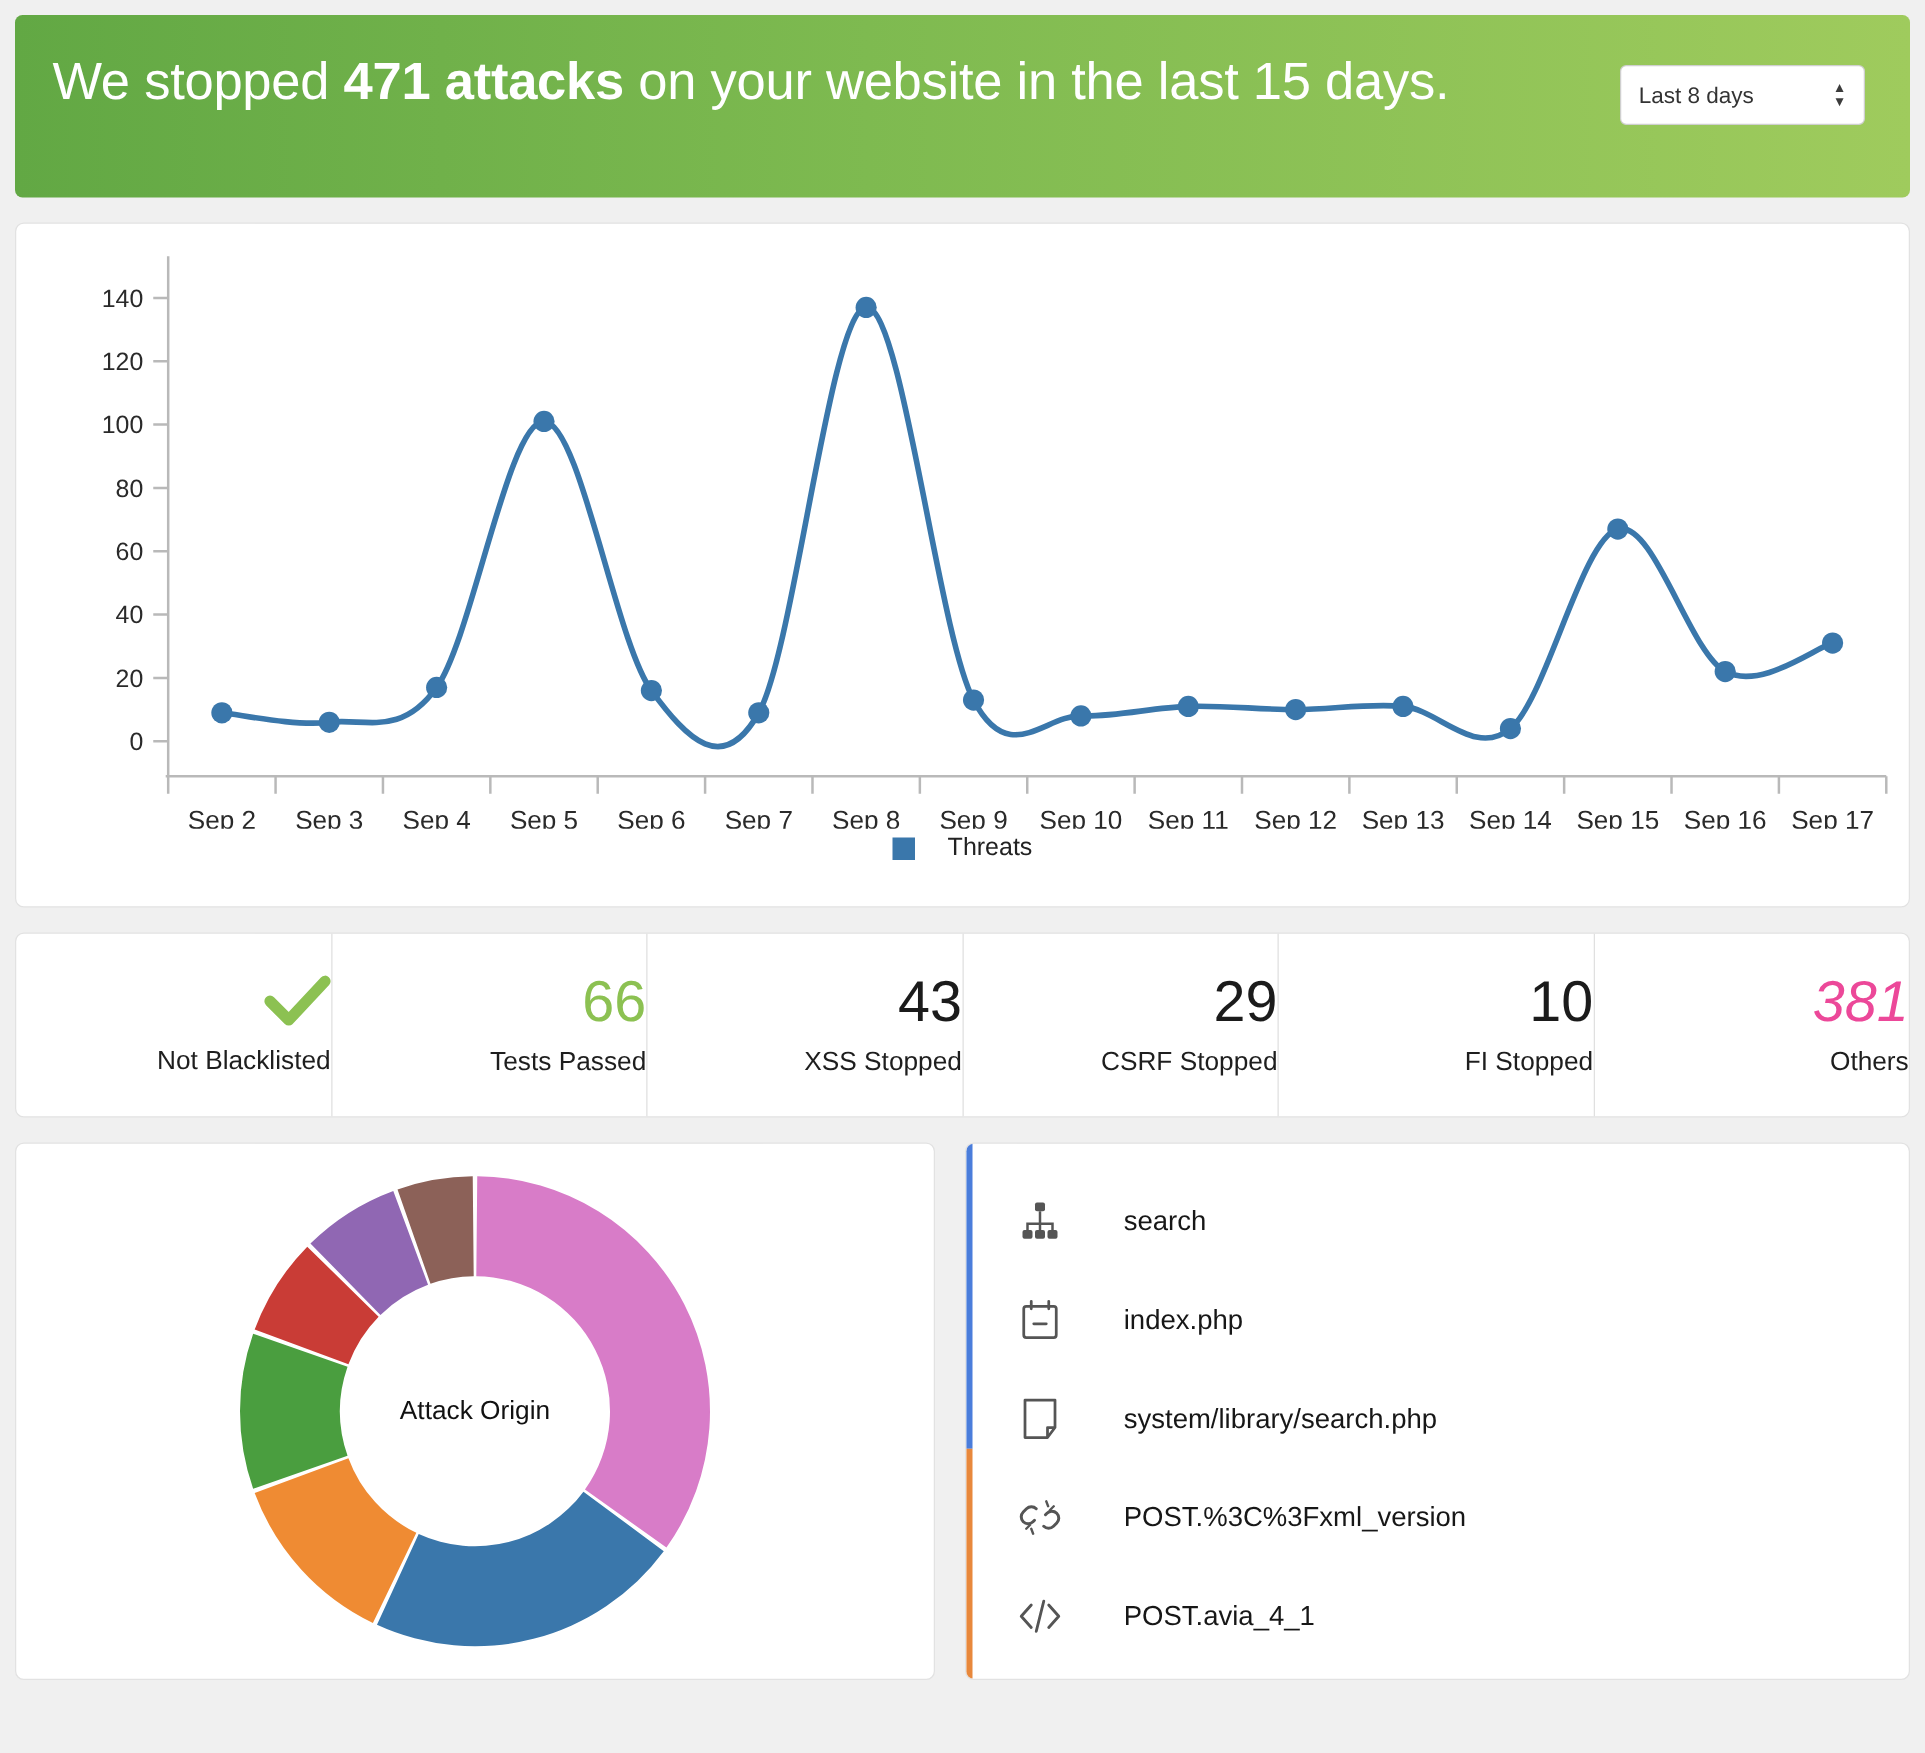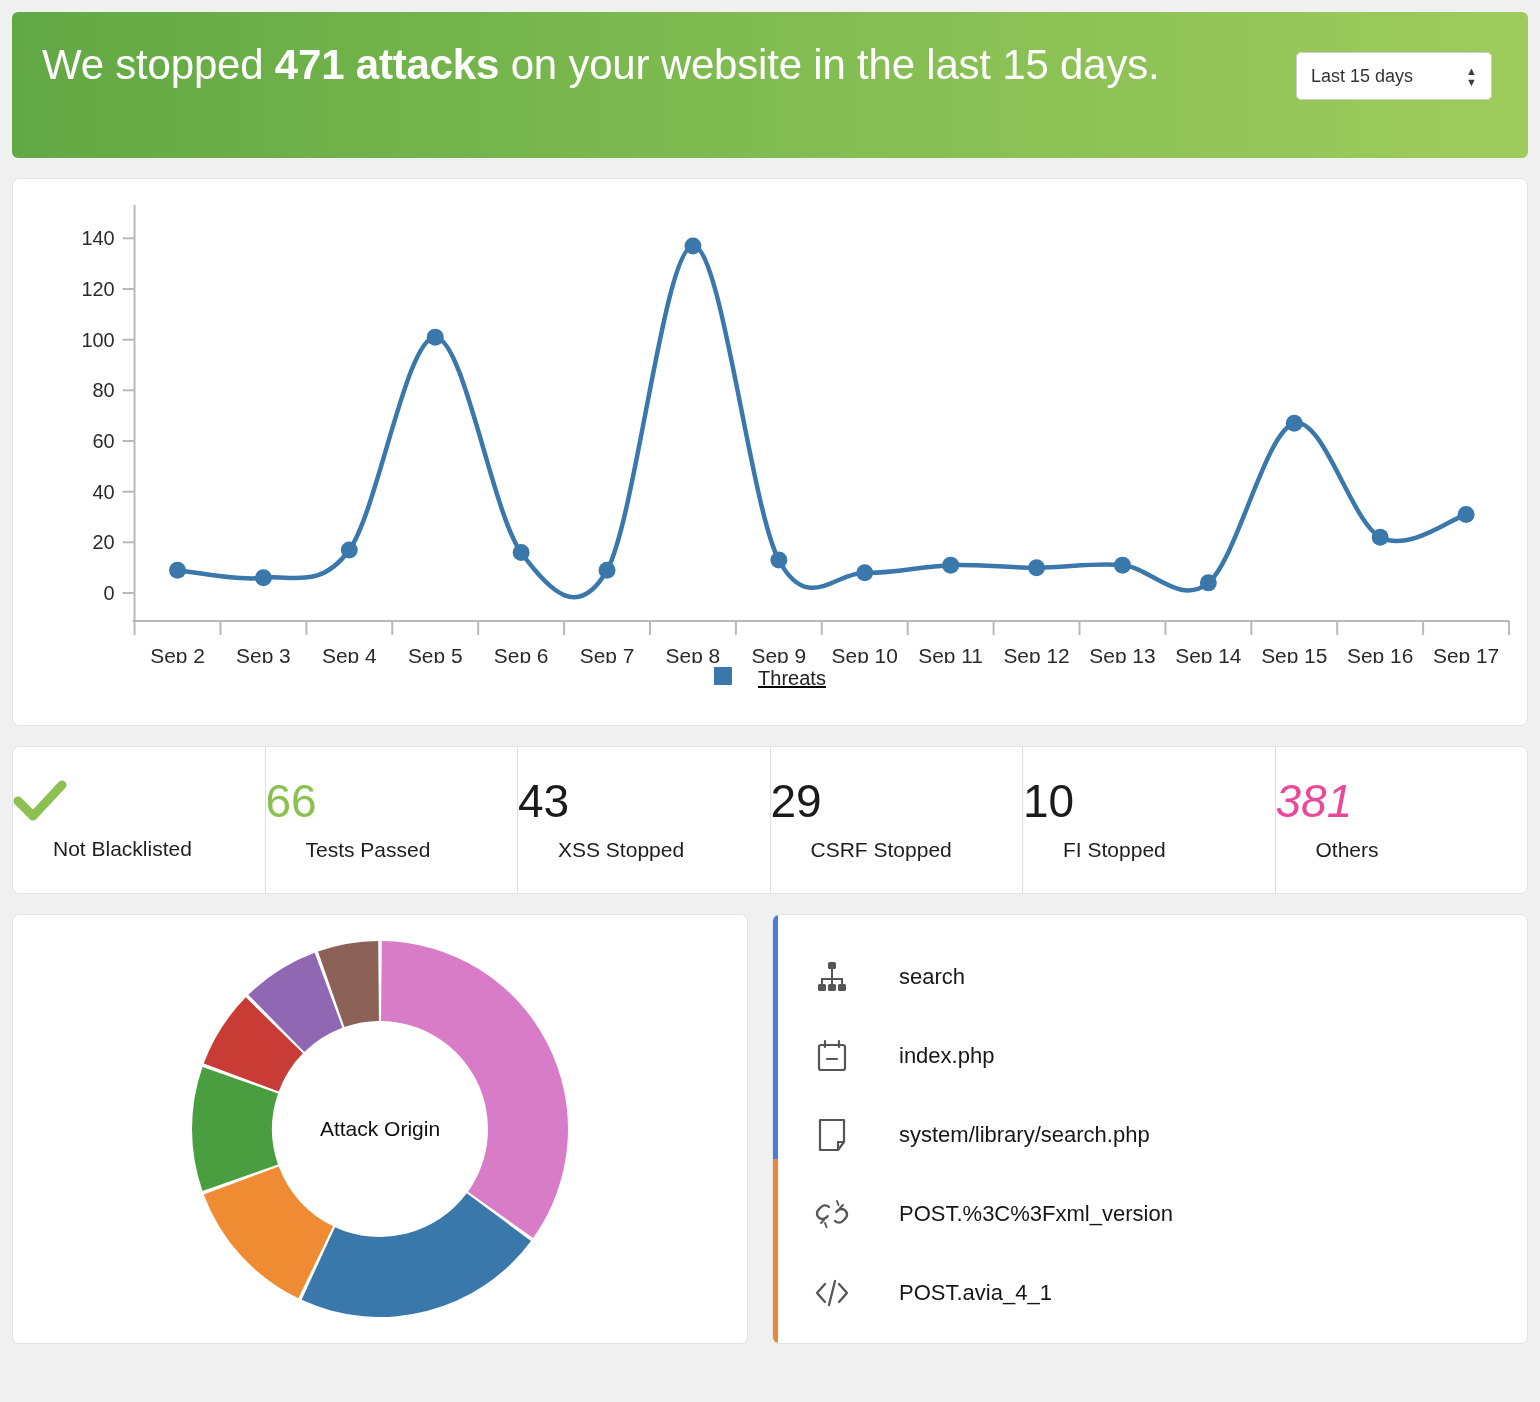--- a/index.html
+++ b/index.html
@@ -53,31 +53,31 @@
     background: #ffffff;
     border: 1px solid #e2e2e2;
     border-radius: 7px;
   }
   .section { margin-top: 20px; }
 
   
   .chart-card { padding: 14px 10px 10px 10px; height: 548px; }
   .chart-svg { display: block; width: 100%; height: 470px; }
   .legend {
-    display: flex; align-items: flex-start; justify-content: center;
-    gap: 26px; margin-top: 4px; text-decoration: underline;
+    display: flex; align-items: center; justify-content: center;
+    gap: 26px; margin-top: 4px;
   }
   .legend-swatch { width: 18px; height: 18px; background: #3a77ab; display: inline-block; }
   .legend-label { font-size: 20px; color: #222; }
 
   
   .stats-card { display: flex; height: 148px; }
   .stat {
     flex: 1 1 0; display: flex; flex-direction: column;
-    align-items: flex-start; justify-content: center; gap: 14px;
+    align-items: flex-end; justify-content: center; gap: 14px;
     border-right: 1px solid #e0e0e0;
   }
   .stat:last-child { border-right: none; }
   .stat-value { font-size: 46px; line-height: 46px; color: #1b1b1b; font-weight: 400; }
   .stat-value.green { color: #8cc152; }
   .stat-label { font-size: 21px; color: #1e1e1e; margin-left: 40px; }
   .check-mark { display: block; }
 
   
   .bottom-row { display: flex; gap: 24px; margin-top: 20px; }
@@ -104,21 +104,21 @@
 </style>
 </head>
 <body>
 
 <div class="page">
 
   <div class="banner">
     <div class="banner-title"><span>We stopped </span><b>471 attacks</b><span> on your website in the last 15 days.</span></div>
 
     <div class="range-select">
-      <span>Last 15 days</span>
+      <span>Last 8 days</span>
       <span class="spin">
         <span>▲</span>
           <span>▼</span>
       </span>
     </div>
   </div>
 
   <div class="card chart-card section">
     <svg class="chart-svg" viewBox="0 0 1500 470" preserveAspectRatio="none">
       <g id="chart-axes">

